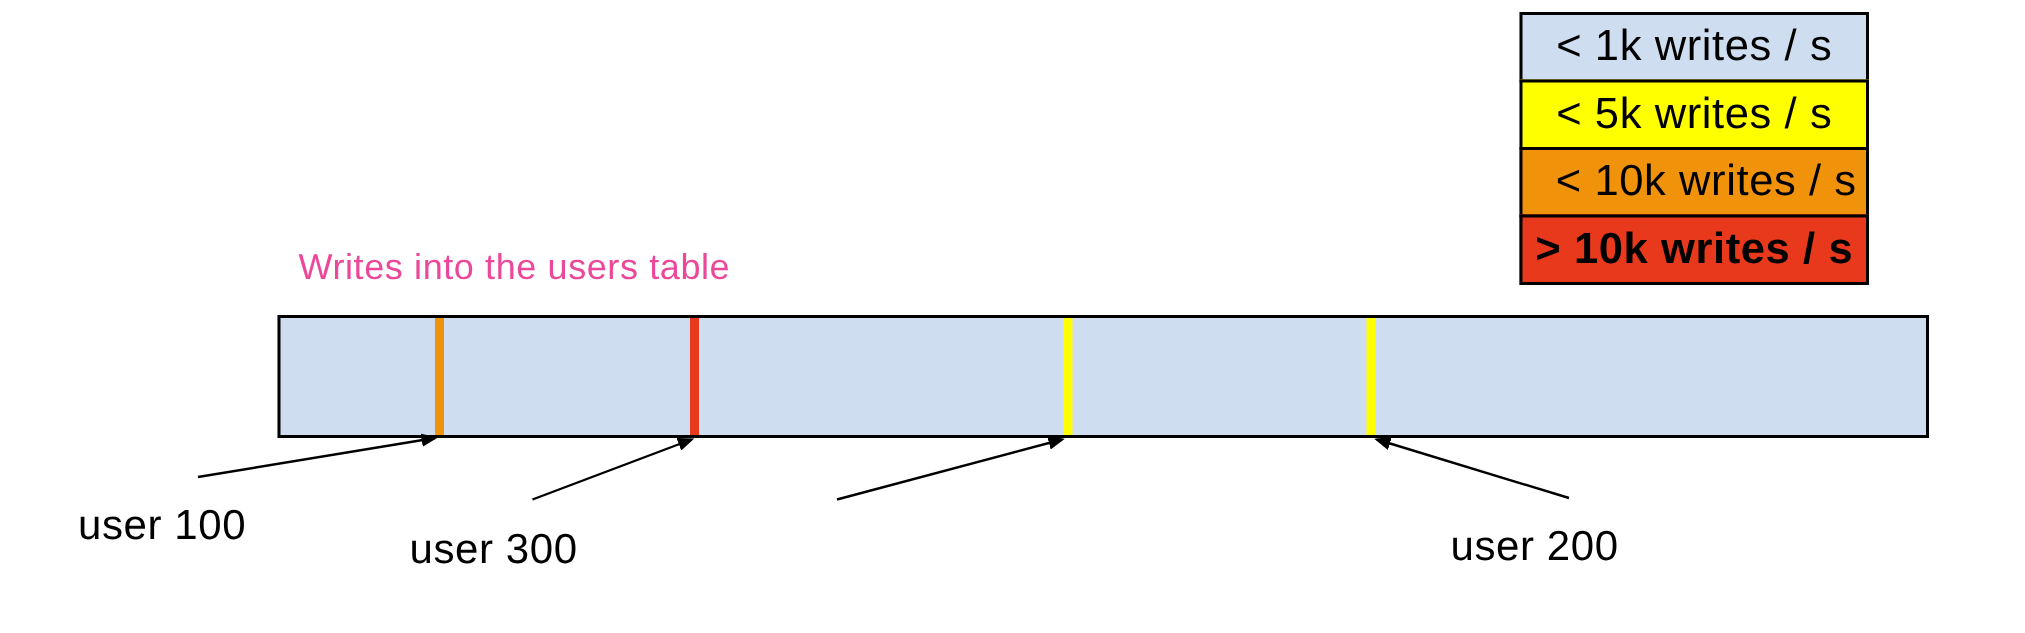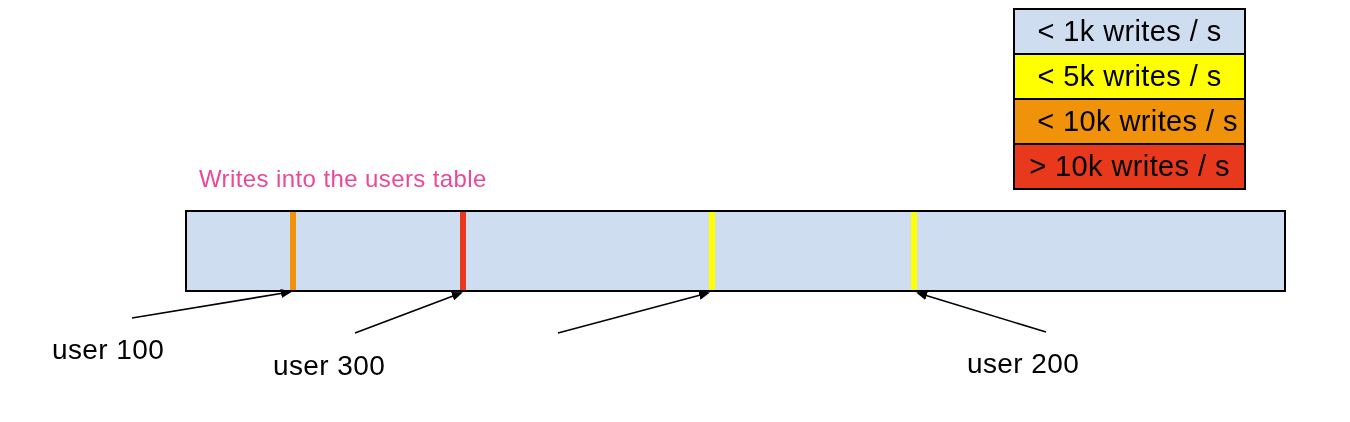--- a/index.html
+++ b/index.html
@@ -41,21 +41,21 @@
     top: 0;
     height: 100%;
     width: 6px;
   }
   .c-orange { background: var(--orange, #f0930a); }
   .c-red    { background: var(--red, #e8391d); }
   .c-yellow { background: var(--yellow, #ffff00); }
   .bg-blue   { background: var(--blue, #cfddf1); }
   .bg-yellow { background: var(--yellow, #ffff00); }
   .bg-orange { background: var(--orange, #f0930a); padding-left: 16px; }
-  .bg-red    { background: var(--red, #e8391d); }
+  .bg-red    { background: var(--red, #e8391d); font-weight: bold; }
   
   .legend {
     position: absolute;
     left: 1013px;
     top: 8px;
     width: 233px;
   }
   .legend-row {
     box-sizing: border-box;
     height: 47px;

